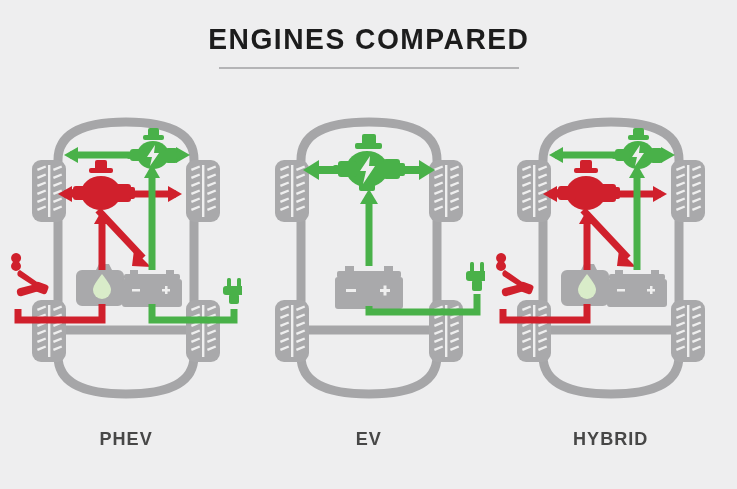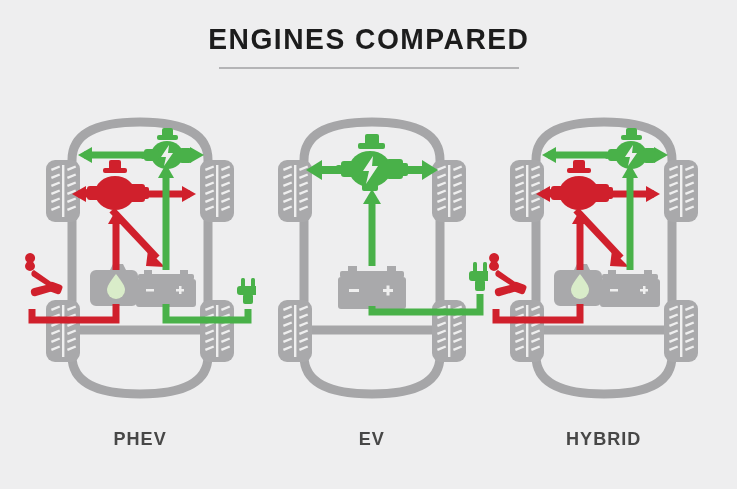--- a/index.html
+++ b/index.html
@@ -44,21 +44,21 @@
     margin: 12px auto 0 auto;
   }
   .diagrams {
     position: absolute;
     top: 98px;
     left: 0;
     width: 737px;
     display: flex;
     flex-direction: row;
     justify-content: space-between;
-    padding: 0 24px;
+    padding: 0 10px;
     box-sizing: border-box;
   }
   .diagram {
     width: 232px;
     position: relative;
     display: flex;
     flex-direction: column;
     align-items: center;
   }
   .diagram svg {

